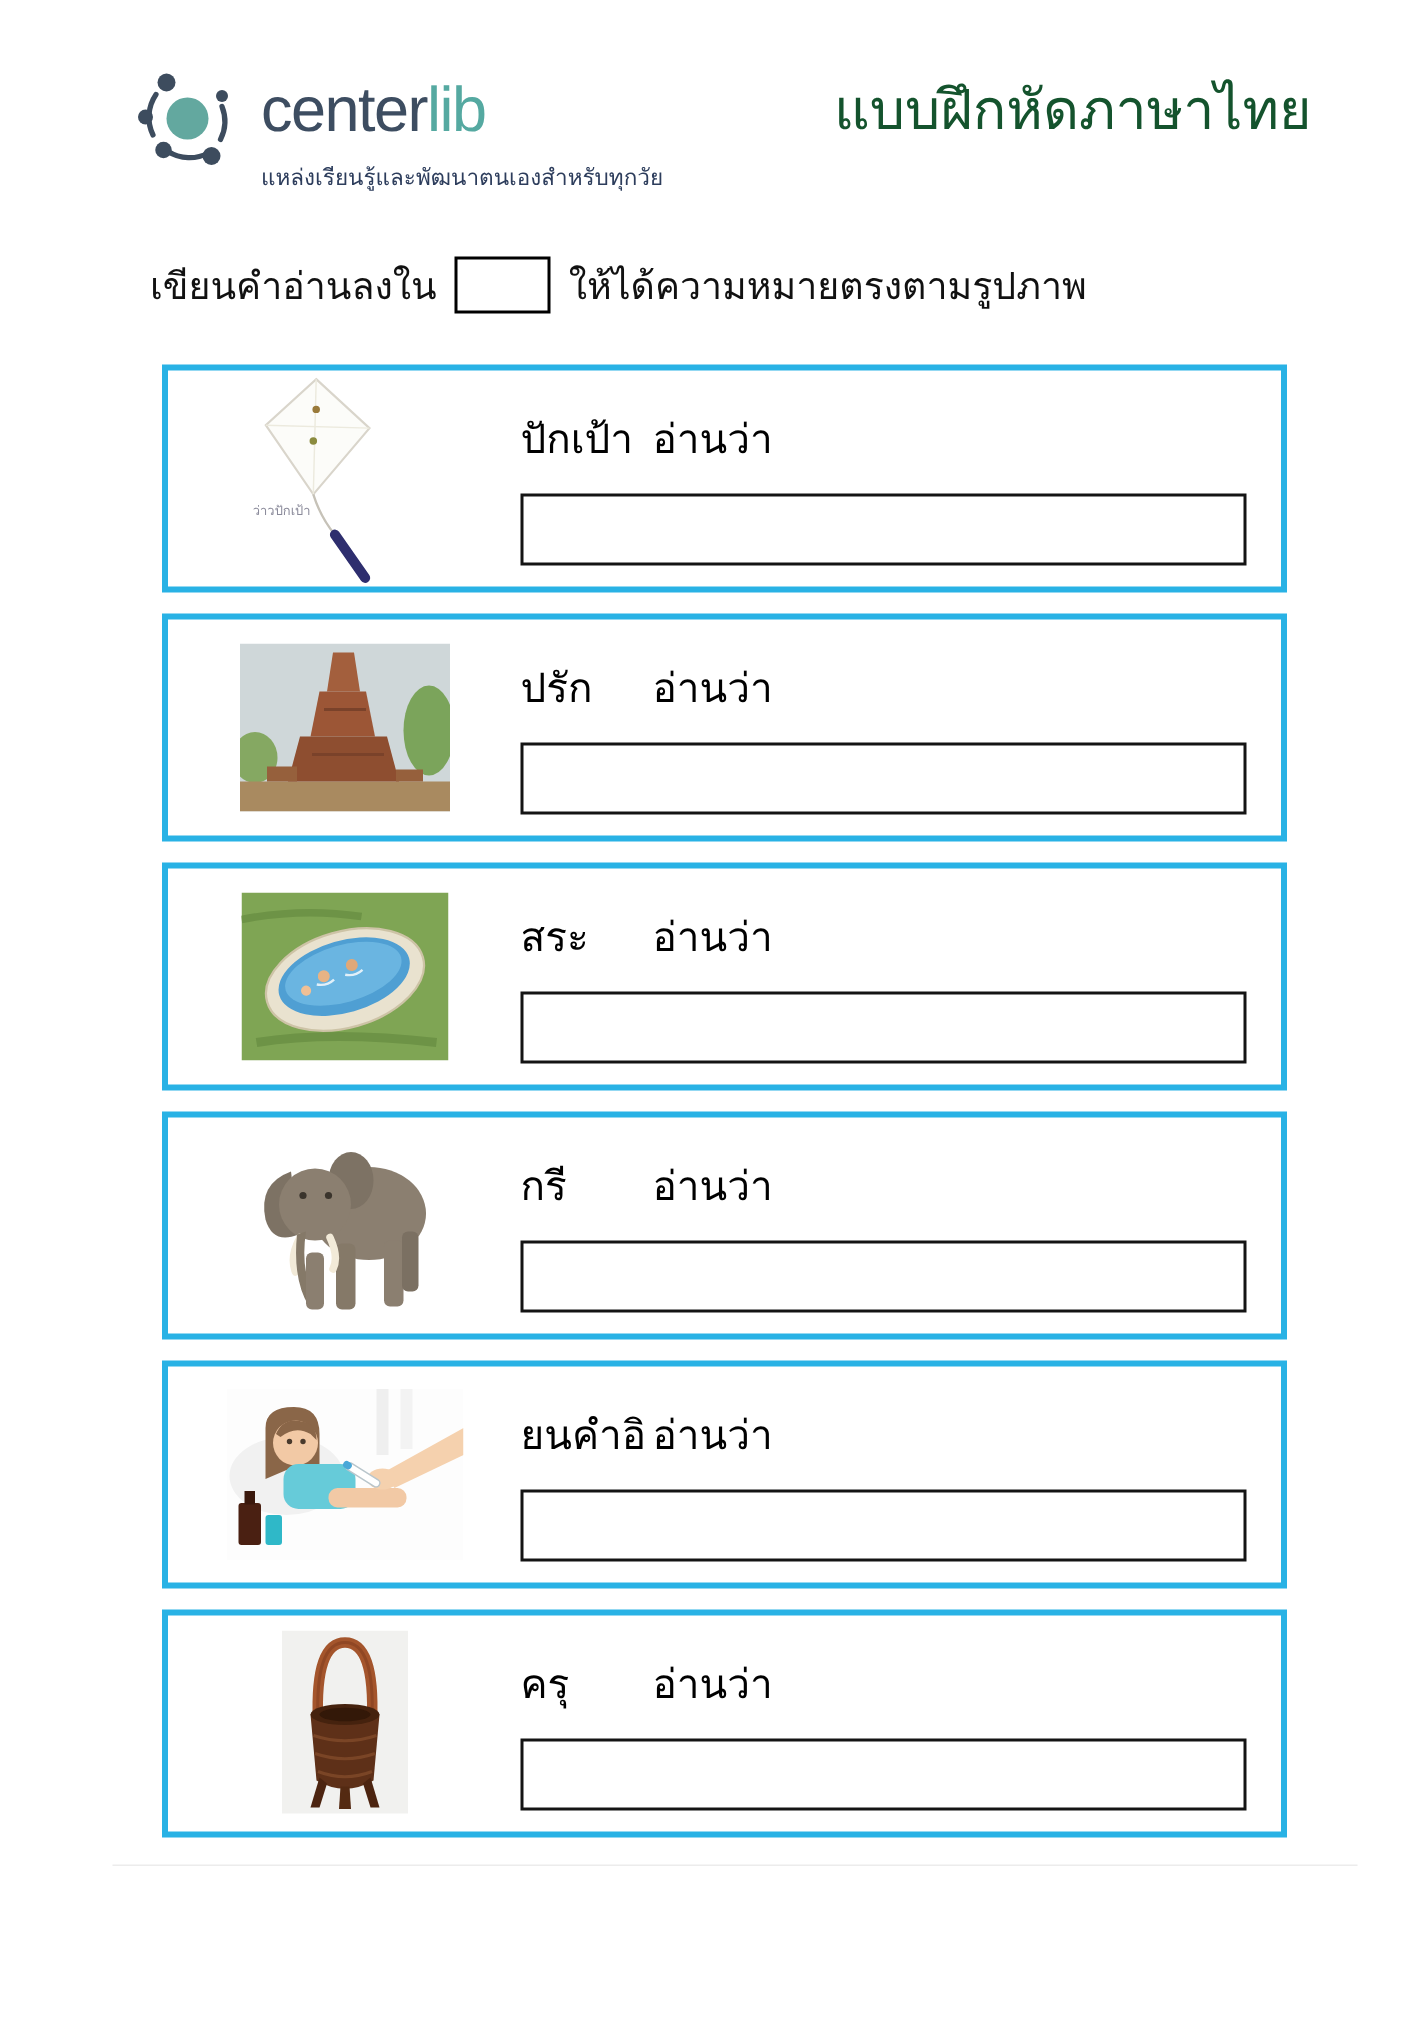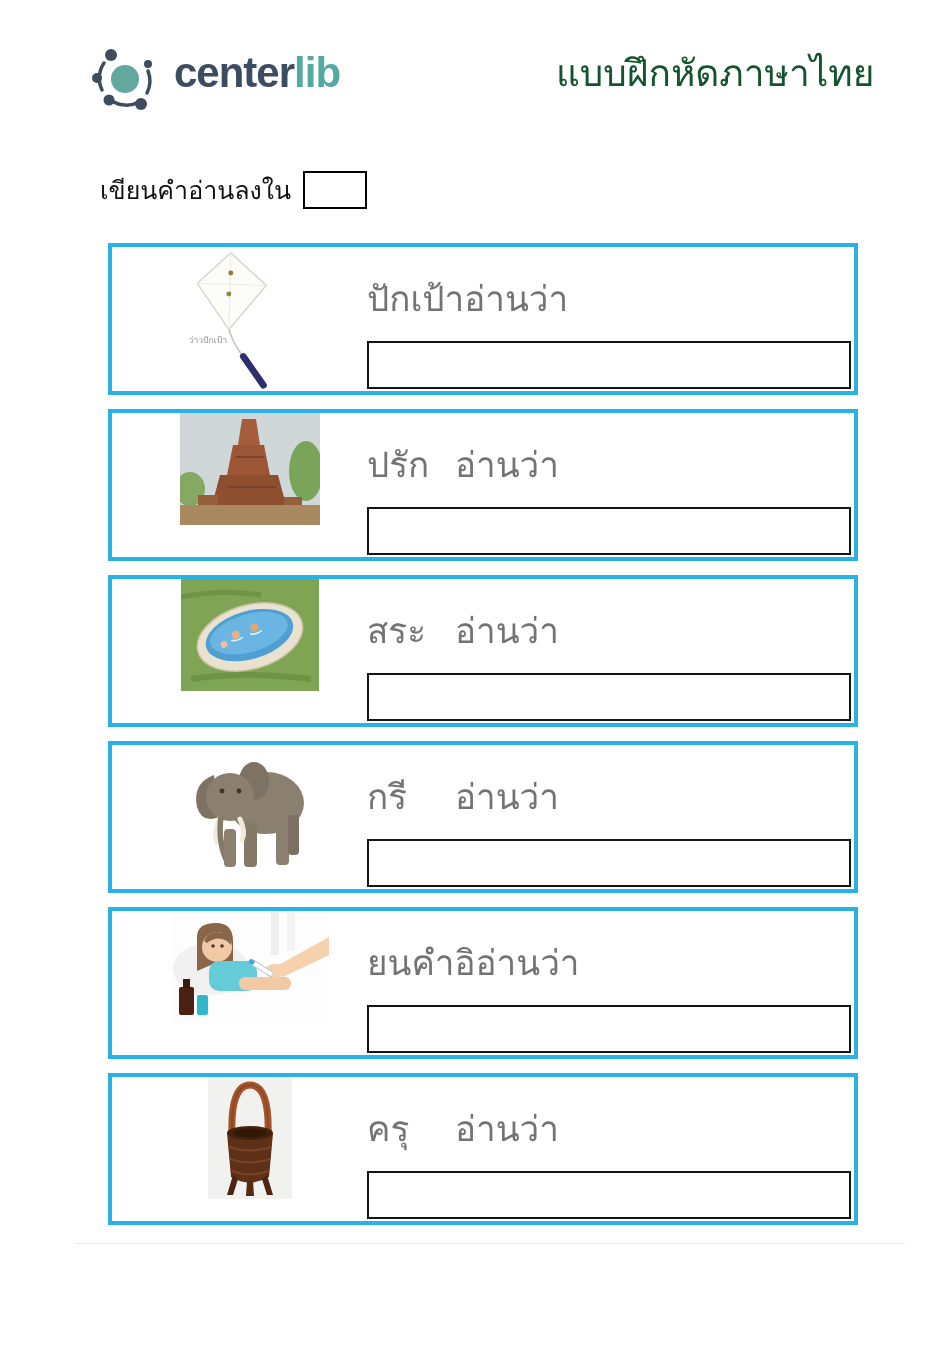--- a/index.html
+++ b/index.html
@@ -3,39 +3,39 @@
 <meta charset="utf-8">
 <style>
   html,body{margin:0;padding:0;background:#ffffff;}
   .page{
     position:relative;width:951px;height:1345px;background:#ffffff;overflow:hidden;
     font-family:"Liberation Sans","DejaVu Sans",sans-serif;color:#111;
   }
   
   .logo{position:absolute;left:84px;top:38px;display:flex;align-items:flex-start;gap:10px;}
   .logo-icon{width:80px;height:80px;flex:0 0 auto;}
-  .logo-text{font-size:42px;font-weight:bold;letter-spacing:-1px;line-height:70px;}
+  .logo-text{font-size:42px;font-weight:normal;letter-spacing:-1px;line-height:70px;}
   .brand-center{color:#3d4d61;}
   .brand-lib{color:#55a9a1;}
   .tagline{font-size:15px;color:#2d3d5c;margin-top:-2px;white-space:nowrap;}
   .titles{position:absolute;left:556px;top:52px;width:360px;}
   .title{font-size:37px;color:#14532d;line-height:1.2;white-space:nowrap;}
   .subtitle{font-size:28px;color:#000;margin-top:4px;white-space:nowrap;}
   
   .instruction{position:absolute;left:100px;top:170px;display:flex;align-items:center;gap:12px;font-size:25px;}
   .blank-box{display:inline-block;width:60px;height:34px;border:2px solid #000;background:#fff;}
   
   .questions{position:absolute;left:108px;top:243px;width:750px;display:flex;flex-direction:column;gap:14px;}
   .card{
     box-sizing:border-box;height:152px;border:4px solid #29b2e5;background:#fff;
     display:flex;flex-direction:row;align-items:stretch;
   }
-  .illustration{width:235px;display:flex;align-items:flex-start;justify-content:center;overflow:hidden;padding-left:20px;}
+  .illustration{width:235px;display:flex;align-items:center;justify-content:center;overflow:hidden;}
   .content{flex:1;padding-top:24px;}
-  .word-row{display:flex;align-items:baseline;font-size:35px;color:#737373;}
+  .word-row{display:flex;align-items:baseline;font-size:27px;color:#000000;}
   .word{display:inline-block;min-width:88px;}
   .read-label{display:inline-block;}
   .answer-box{margin-top:15px;width:480px;height:44px;border:2px solid #141414;background:#fff;box-sizing:content-box;}
   .bottom-line{position:absolute;left:75px;top:1243px;width:830px;height:1px;background:#ececec;}
   svg{display:block;}
 </style>
 </head>
 <body>
 
 <div class="page">
@@ -48,30 +48,32 @@
         <path d="M28,63 A27,27 0 0,0 55,64" fill="none" stroke="#3d4c5e" stroke-width="3.5" stroke-linecap="round"></path>
         <path d="M63,55 A27,27 0 0,0 64,33" fill="none" stroke="#3d4c5e" stroke-width="3.5" stroke-linecap="round"></path>
         <circle cx="27" cy="17" r="6" fill="#3d4c5e"></circle>
         <circle cx="13" cy="40" r="5" fill="#3d4c5e"></circle>
         <circle cx="25" cy="62" r="5.5" fill="#3d4c5e"></circle>
         <circle cx="57" cy="66" r="6" fill="#3d4c5e"></circle>
         <circle cx="64" cy="26" r="4" fill="#3d4c5e"></circle>
       </svg>
       <div class="logo-text-wrap">
         <div class="logo-text"><span class="brand-center">center</span><span class="brand-lib">lib</span></div>
+        <div class="tagline">แหล่งเรียนรู้และพัฒนาตนเองสำหรับทุกวัย</div>
       </div>
     </div>
     <div class="titles">
       <div class="title">แบบฝึกหัดภาษาไทย</div>
     </div>
   </header>
 
   <div class="instruction">
     <span>เขียนคำอ่านลงใน</span>
     <span class="blank-box"></span>
+    <span>ให้ได้ความหมายตรงตามรูปภาพ</span>
   </div>
 
   <main class="questions">
 
     <section class="card">
       <div class="illustration">
         <svg width="160" height="144" viewBox="0 0 160 150">
           <polygon points="60,6 97,40 58,86 25,38" fill="#fcfcf9" stroke="#d9d5cb" stroke-width="1.5"></polygon>
           <line x1="60" y1="6" x2="58" y2="86" stroke="#eceade" stroke-width="1"></line>
           <line x1="25" y1="38" x2="97" y2="40" stroke="#eceade" stroke-width="1"></line>

